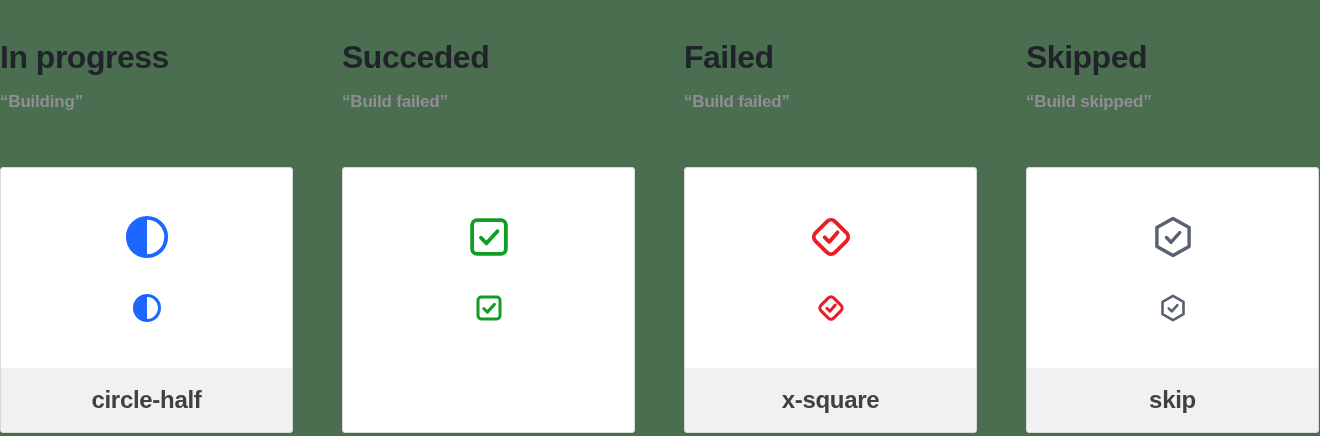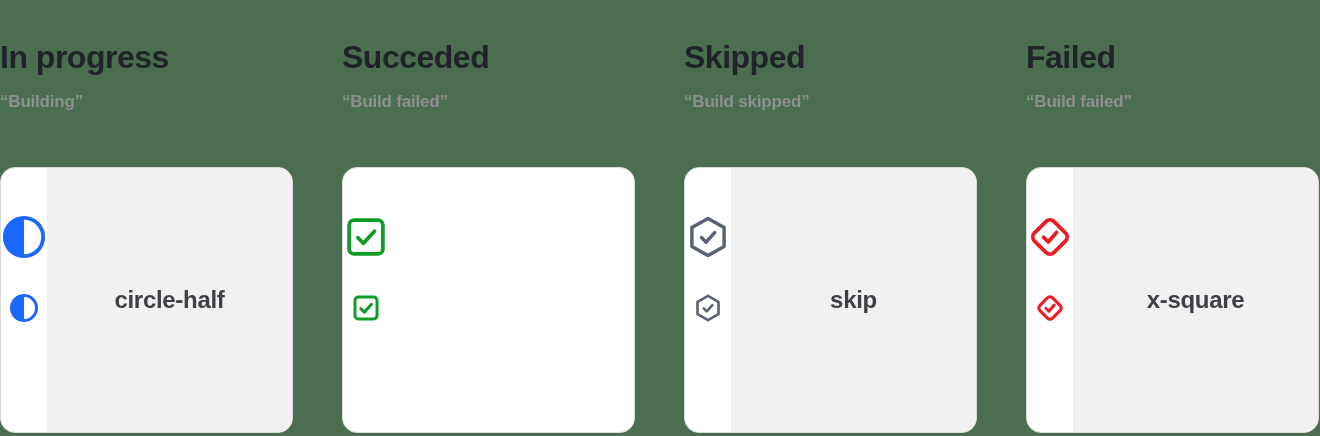--- a/index.html
+++ b/index.html
@@ -34,23 +34,24 @@
     line-height: 28px;
     font-weight: bold;
     color: #8e8e93;
     letter-spacing: -0.2px;
   }
   .card {
     margin-top: 51px;
     height: 266px;
     background: #ffffff;
     border: 1px solid #d9d9d9;
-    border-radius: 15px;
+    border-radius: 3px;
     overflow: hidden;
     display: flex;
+    flex-direction: column;
   }
   .card-body {
     height: 200px;
     display: flex;
     flex-direction: column;
     align-items: center;
     justify-content: center;
     gap: 33px;
   }
   .icon-large { width: 46px; height: 46px; display: block; }
@@ -106,53 +107,53 @@
           </svg>
           <svg class="icon-small" viewBox="0 0 24 24" fill="none" stroke="currentColor" stroke-width="2.4" stroke-linecap="round" stroke-linejoin="round">
             <rect x="3.2" y="3.2" width="17.6" height="17.6" rx="2.6"></rect>
             <path d="M7.8 12.4 L10.7 15.3 L16.4 9"></path>
           </svg>
         </div>
       </div>
     </div>
 
     <div class="col">
+      <div class="heading">Failed</div>
+      <div class="subtitle">“Build failed”</div>
+      <div class="card">
+        <div class="card-body" style="color: rgb(234, 28, 36);">
+          <svg class="icon-large" viewBox="0 0 24 24" fill="none" stroke="currentColor" stroke-width="2" stroke-linecap="round" stroke-linejoin="round">
+            <rect x="4.8" y="4.8" width="14.4" height="14.4" rx="3" transform="rotate(45 12 12)"></rect>
+            <path d="M8.7 12.2 L11.1 14.6 L15.4 9.6"></path>
+          </svg>
+          <svg class="icon-small" viewBox="0 0 24 24" fill="none" stroke="currentColor" stroke-width="2.4" stroke-linecap="round" stroke-linejoin="round">
+            <rect x="4.8" y="4.8" width="14.4" height="14.4" rx="3" transform="rotate(45 12 12)"></rect>
+            <path d="M8.7 12.2 L11.1 14.6 L15.4 9.6"></path>
+          </svg>
+        </div>
+        <div class="card-footer">
+          <span class="footer-label">x-square</span>
+        </div>
+      </div>
+    </div>
+
+    <div class="col">
       <div class="heading">Skipped</div>
       <div class="subtitle">“Build skipped”</div>
       <div class="card">
         <div class="card-body" style="color: rgb(90, 97, 114);">
           <svg class="icon-large" viewBox="0 0 24 24" fill="none" stroke="currentColor" stroke-width="1.8" stroke-linecap="round" stroke-linejoin="round">
             <path d="M12 2.3 L20.4 7.1 V16.9 L12 21.7 L3.6 16.9 V7.1 Z"></path>
             <path d="M8.6 12.3 L11 14.7 L15.5 9.7"></path>
           </svg>
           <svg class="icon-small" viewBox="0 0 24 24" fill="none" stroke="currentColor" stroke-width="2.1" stroke-linecap="round" stroke-linejoin="round">
             <path d="M12 2.3 L20.4 7.1 V16.9 L12 21.7 L3.6 16.9 V7.1 Z"></path>
             <path d="M8.6 12.3 L11 14.7 L15.5 9.7"></path>
           </svg>
         </div>
         <div class="card-footer">
           <span class="footer-label">skip</span>
         </div>
       </div>
     </div>
 
-    <div class="col">
-      <div class="heading">Failed</div>
-      <div class="subtitle">“Build failed”</div>
-      <div class="card">
-        <div class="card-body" style="color: rgb(234, 28, 36);">
-          <svg class="icon-large" viewBox="0 0 24 24" fill="none" stroke="currentColor" stroke-width="2" stroke-linecap="round" stroke-linejoin="round">
-            <rect x="4.8" y="4.8" width="14.4" height="14.4" rx="3" transform="rotate(45 12 12)"></rect>
-            <path d="M8.7 12.2 L11.1 14.6 L15.4 9.6"></path>
-          </svg>
-          <svg class="icon-small" viewBox="0 0 24 24" fill="none" stroke="currentColor" stroke-width="2.4" stroke-linecap="round" stroke-linejoin="round">
-            <rect x="4.8" y="4.8" width="14.4" height="14.4" rx="3" transform="rotate(45 12 12)"></rect>
-            <path d="M8.7 12.2 L11.1 14.6 L15.4 9.6"></path>
-          </svg>
-        </div>
-        <div class="card-footer">
-          <span class="footer-label">x-square</span>
-        </div>
-      </div>
-    </div>
-
   </div>
 </div>
 
 </body></html>

